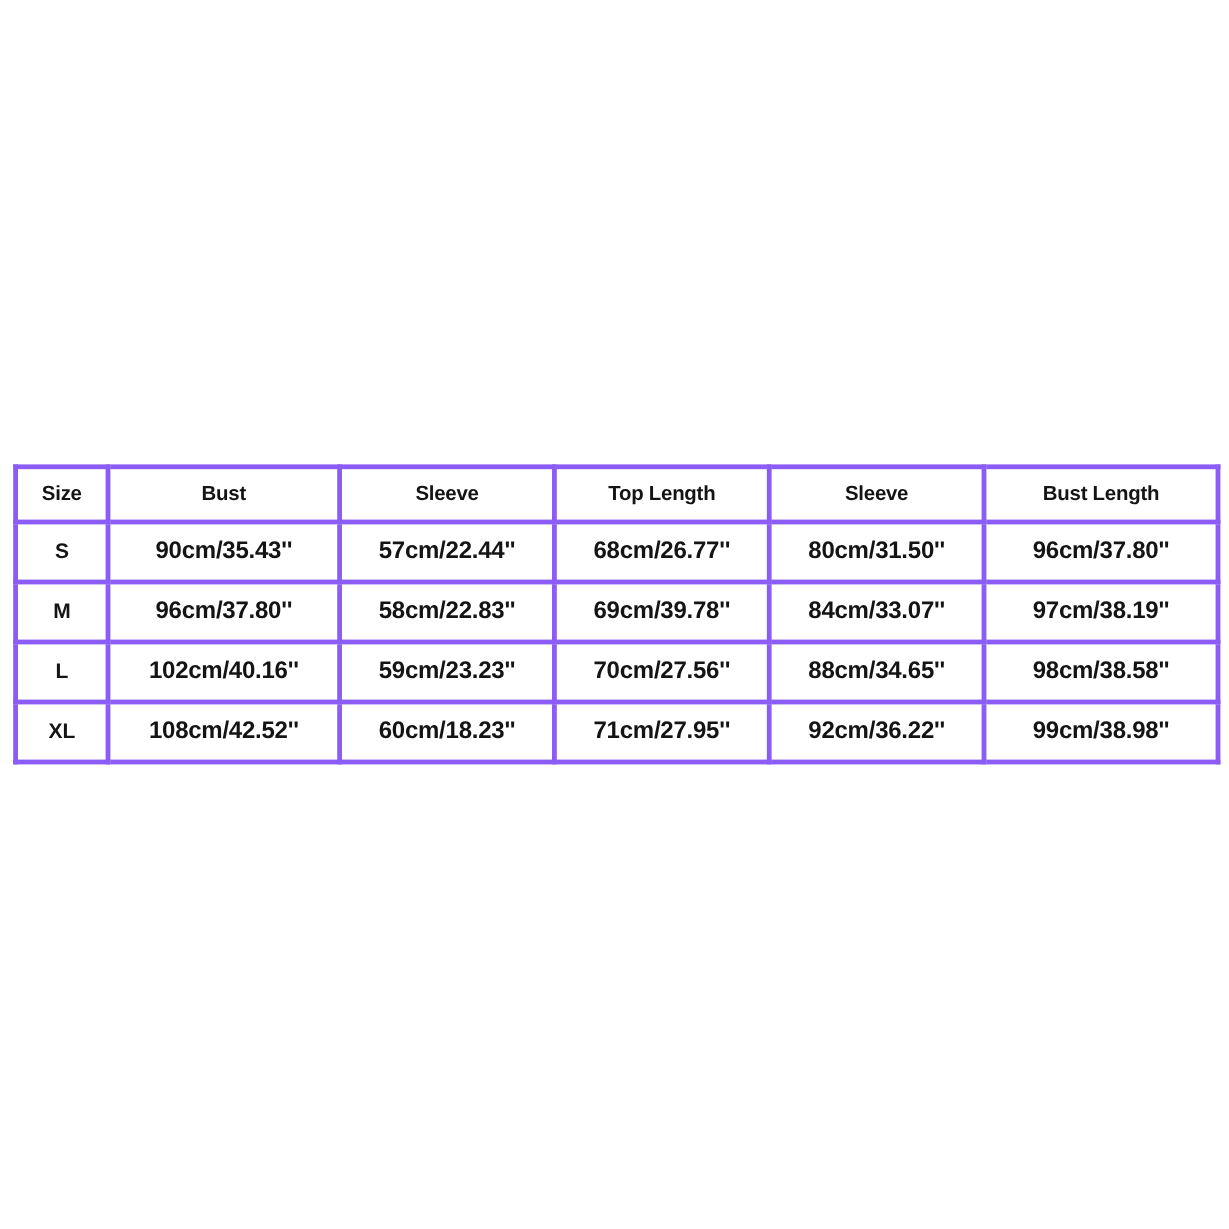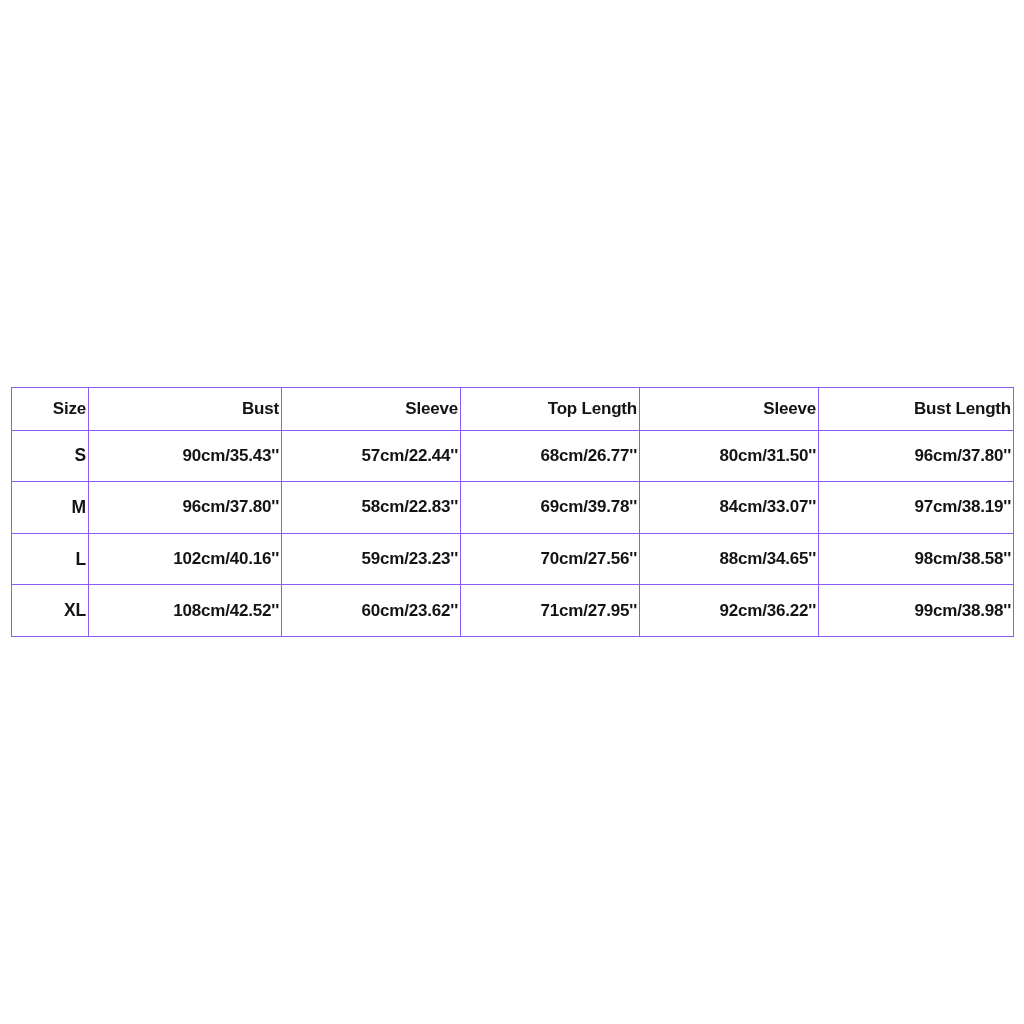--- a/index.html
+++ b/index.html
@@ -40,38 +40,38 @@
 
   table.size-chart col.c-size   { width: 77px;  }
   table.size-chart col.c-bust   { width: 193px; }
   table.size-chart col.c-sleeve { width: 179px; }
   table.size-chart col.c-top    { width: 179px; }
   table.size-chart col.c-waist  { width: 179px; }
   table.size-chart col.c-pants  { width: 195px; }
 
   table.size-chart th,
   table.size-chart td {
-    border: 1px solid #8b5cf6;
-    text-align: right;
+    border: 4px solid #8b5cf6;
+    text-align: center;
     vertical-align: middle;
     padding: 0 2px;
     height: 41.5px;
     color: #141414;
     font-weight: bold;
     font-family: "Liberation Sans", sans-serif;
     white-space: nowrap;
     letter-spacing: -0.2px;
   }
 
   table.size-chart thead th {
     font-size: 17px;
   }
 
   table.size-chart tbody td {
-    font-size: 17px;
+    font-size: 20px;
   }
 
   table.size-chart tbody td.size-label {
     font-size: 17.5px;
   }
 </style>
 </head>
 <body>
 
 <div id="page">
@@ -117,21 +117,21 @@
           <td class="size-label">L</td>
           <td>102cm/40.16''</td>
           <td>59cm/23.23''</td>
           <td>70cm/27.56''</td>
           <td>88cm/34.65''</td>
           <td>98cm/38.58''</td>
         </tr>
         <tr>
           <td class="size-label">XL</td>
           <td>108cm/42.52''</td>
-          <td>60cm/23.62''</td>
+          <td>60cm/18.23''</td>
           <td>71cm/27.95''</td>
           <td>92cm/36.22''</td>
           <td>99cm/38.98''</td>
         </tr>
       </tbody>
     </table>
   </div>
 
 </div>
 

